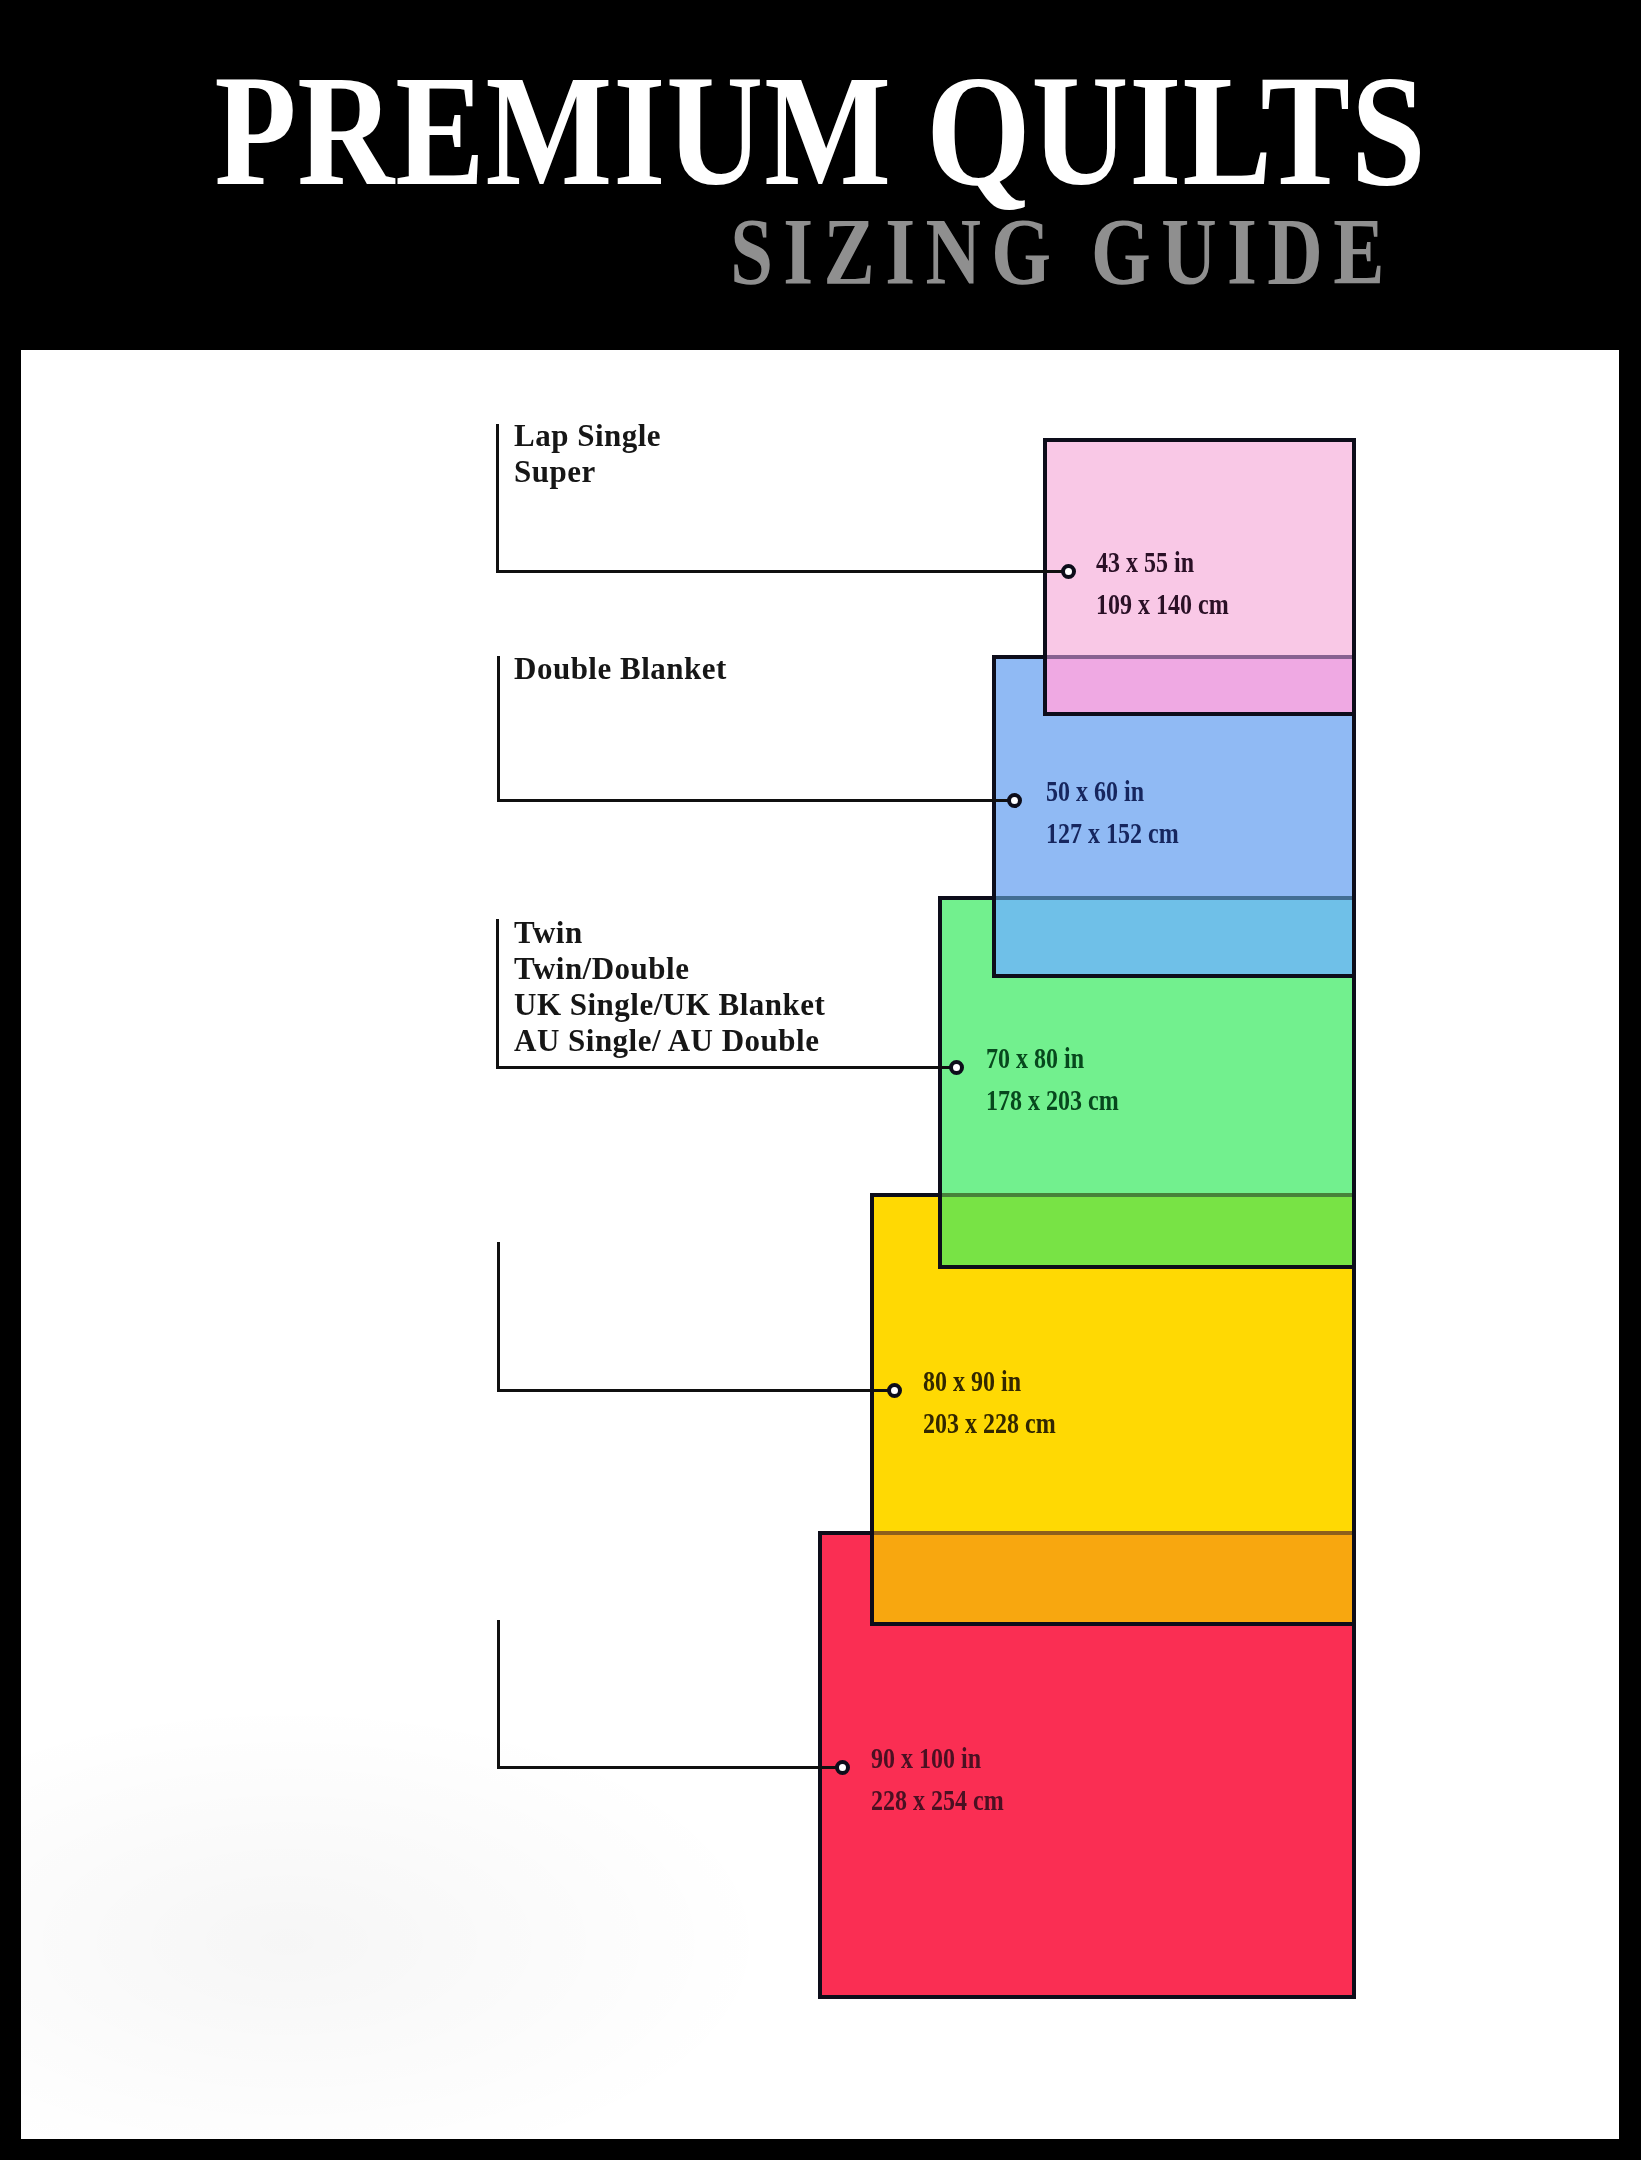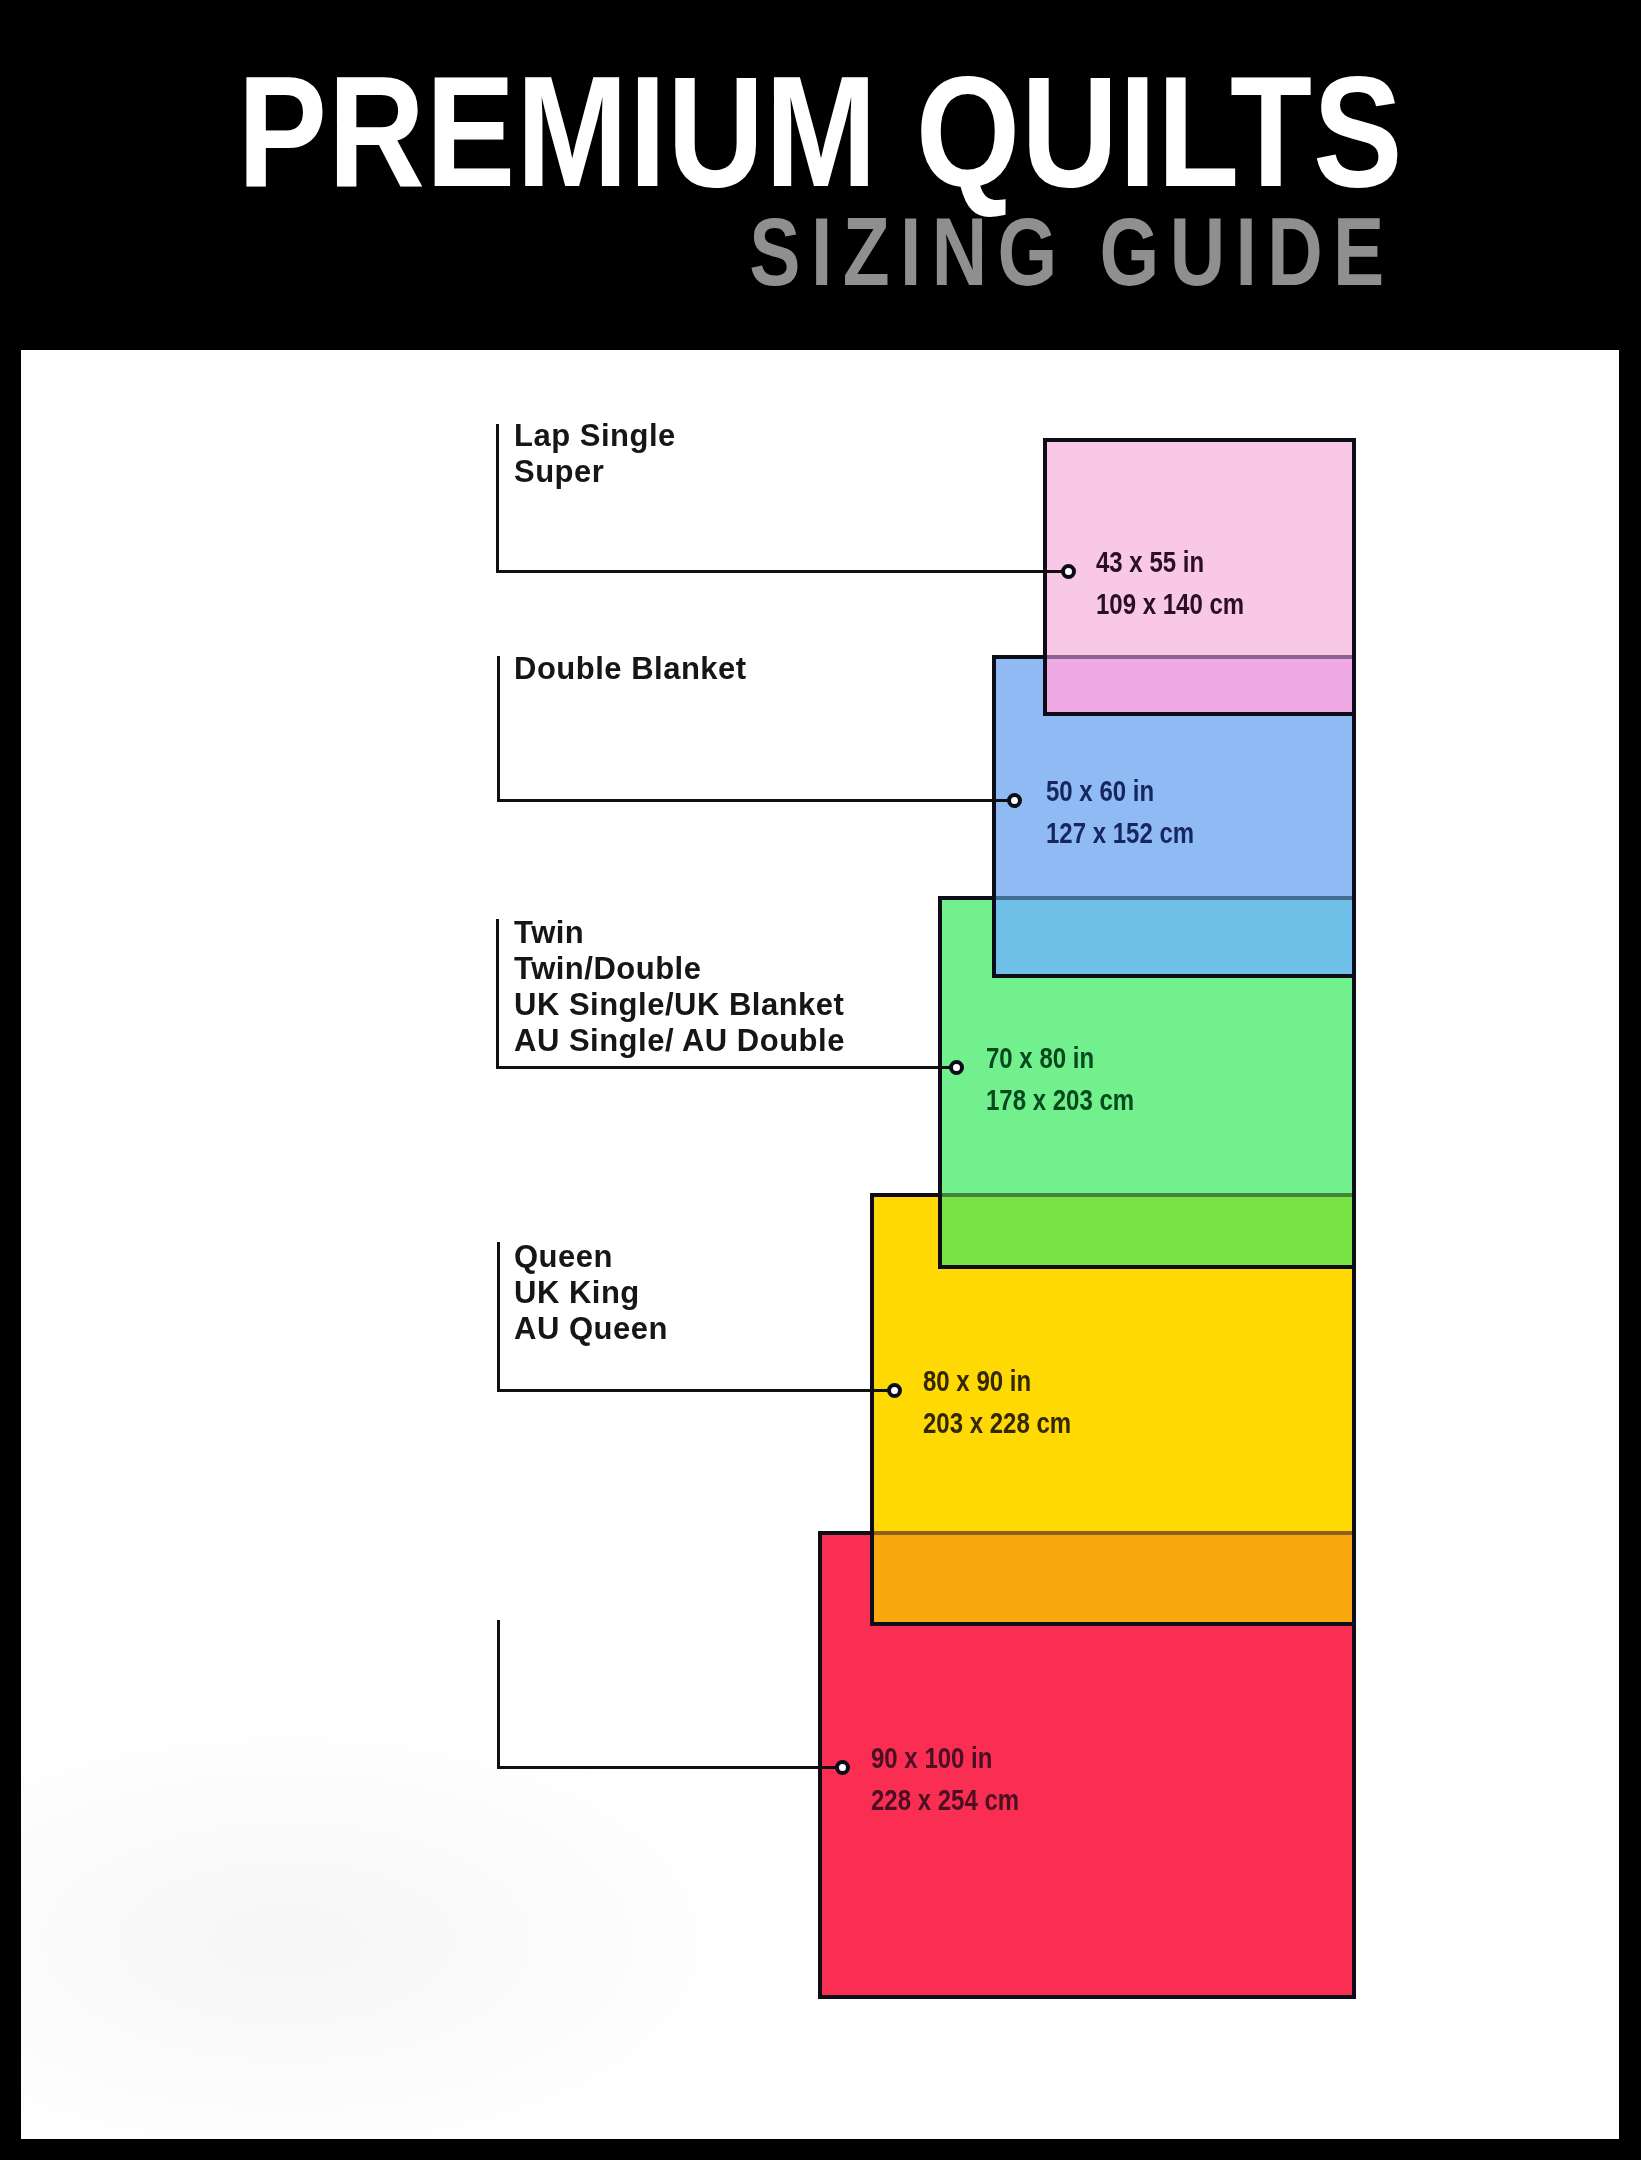--- a/index.html
+++ b/index.html
@@ -60,21 +60,21 @@
         transform:scaleX(.8);transform-origin:left top;z-index:22;}
   .dm1{left:1096px;top:541px;}
   .dm2{left:1046px;top:770px;}
   .dm3{left: 986px;top:1037px;}
   .dm4{left: 923px;top:1360px;}
   .dm5{left: 871px;top:1737px;}
 </style>
 </head>
 <body>
 
-<div class="canvas" style="background-color: rgb(0, 0, 0);">
+<div class="canvas" style="background-color: rgb(0, 0, 0); font-family: Liberation Serif, serif;">
 
   <div class="hdr-title" style="color: rgb(255, 255, 255);">PREMIUM QUILTS</div>
   <div class="hdr-subtitle" style="color: rgb(143, 143, 143);">SIZING GUIDE</div>
 
   <div class="panel" style="background-color: rgb(255, 255, 255);">
     <div class="vignette"></div>
   </div>
 
   <div class="quilt q-red" style="background-color: rgb(250, 46, 83); border-color: rgb(13, 13, 26);"></div>
 
@@ -120,25 +120,20 @@
   </div>
   <div class="qlabel lb2" style="color: rgb(22, 22, 22);">
     <div>Double Blanket</div>
   </div>
   <div class="qlabel lb3" style="color: rgb(22, 22, 22);">
     <div>Twin</div>
     <div>Twin/Double</div>
     <div>UK Single/UK Blanket</div>
     <div>AU Single/ AU Double</div>
   </div>
-  <div class="qlabel lb4" style="color: rgb(22, 22, 22);">
-    <div>Queen</div>
-    <div>UK King</div>
-    <div>AU Queen</div>
-  </div>
 
   <div class="dims dm1" style="color: rgb(42, 16, 38);">
     <div>43 x 55 in</div>
     <div>109 x 140 cm</div>
   </div>
   <div class="dims dm2" style="color: rgb(22, 38, 94);">
     <div>50 x 60 in</div>
     <div>127 x 152 cm</div>
   </div>
   <div class="dims dm3" style="color: rgb(7, 72, 29);">

